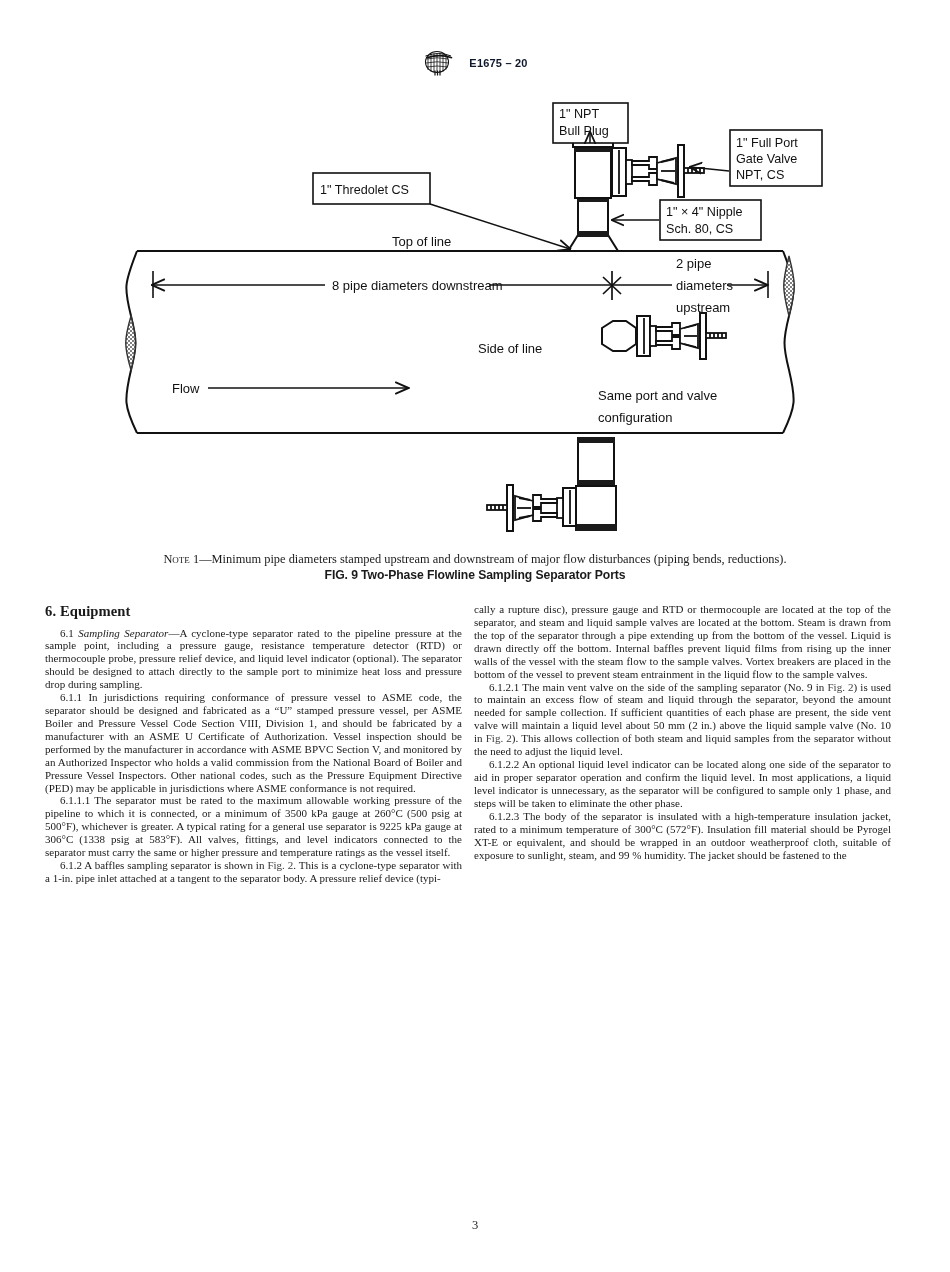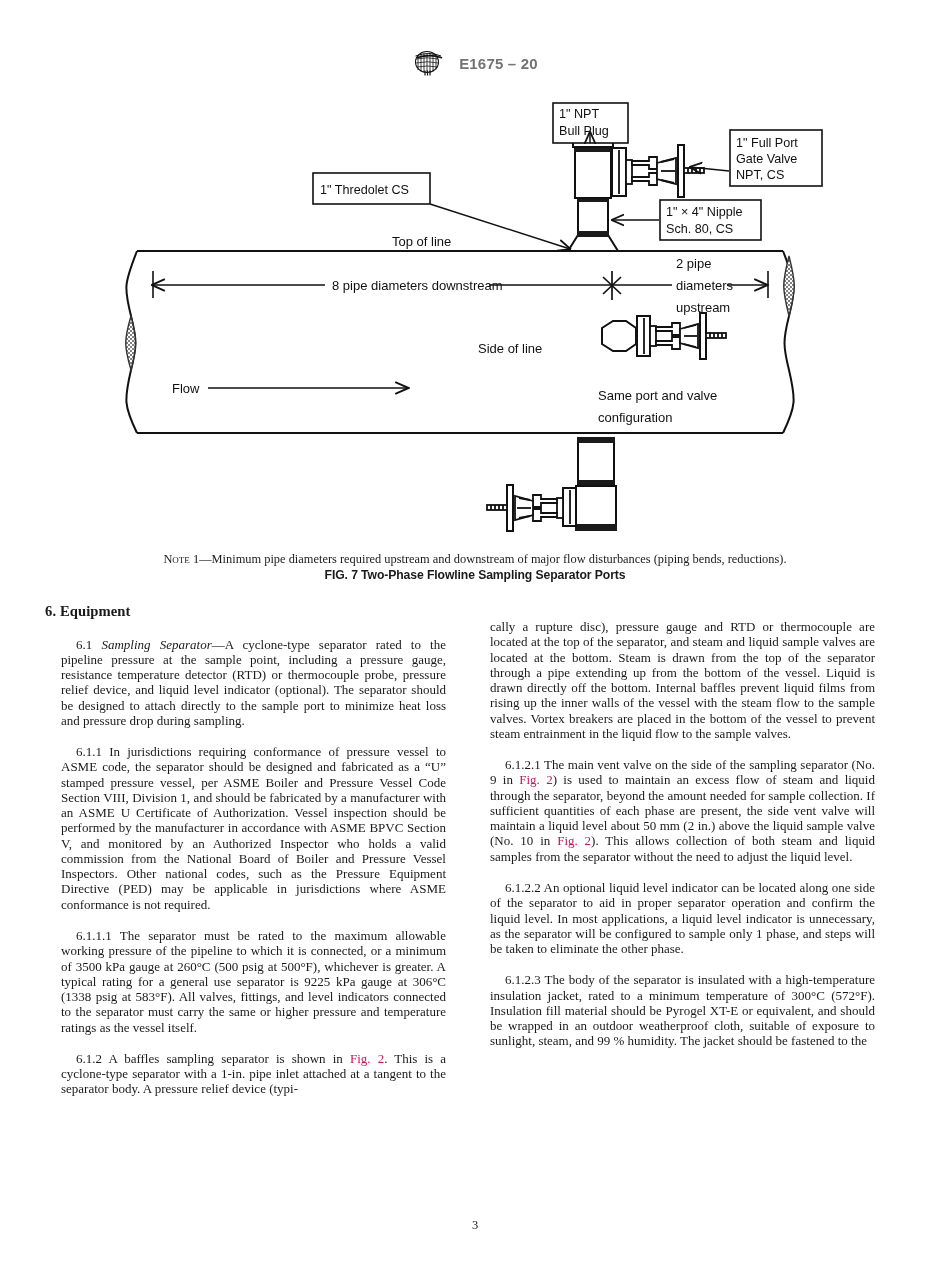--- a/index.html
+++ b/index.html
@@ -32,24 +32,24 @@
     justify-content: center;
     gap: 13px;
   }
   .astm-logo {
     width: 34px;
     height: 26px;
     display: block;
   }
   .header-title {
     font-family: "Liberation Sans", sans-serif;
-    font-size: 15px;
+    font-size: 11px;
     font-weight: bold;
     letter-spacing: 0.2px;
-    color: #737373;
+    color: #0f172a;
   }
 
   
   .figure-wrap {
     position: absolute;
     top: 88px;
     left: 0;
     width: 950px;
     height: 465px;
   }
@@ -93,33 +93,33 @@
     width: 417px;
   }
   h2.section-head {
     font-size: 14.6px;
     font-weight: bold;
     margin: 0 0 6px 0;
     line-height: 1.2;
     letter-spacing: 0.1px;
   }
   p.para {
-    margin: 16px;
-    font-size: 13px;
+    margin: 0;
+    font-size: 11px;
     line-height: 1.175;
     text-align: justify;
     text-indent: 15px;
     hyphens: none;
     -webkit-hyphens: none;
   }
   p.para.cont {
     text-indent: 0;
   }
   .it { font-style: italic; }
-  .lnk { color: #be185d; }
+  .lnk { color: #404040; }
 
   .page-number {
     position: absolute;
     top: 1218px;
     left: 0;
     width: 950px;
     text-align: center;
     font-size: 12.5px;
   }
 
@@ -323,23 +323,23 @@
       <g>
         <rect x="660" y="112" width="101" height="40" fill="#fff" stroke="#111" stroke-width="1.6"></rect>
         <text class="dlabel" x="666" y="128">1" × 4" Nipple</text>
         <text class="dlabel" x="666" y="145">Sch. 80, CS</text>
         <line x1="659" y1="132" x2="612" y2="132" stroke="#111" stroke-width="1.5" marker-end="url(#arrowEnd)"></line>
       </g>
     </svg>
   </div>
 
   <div class="note-line">
-    <span class="note-label">Note 1</span><span>—Minimum pipe diameters required upstream and downstream of major flow disturbances (piping bends, reductions).</span>
+    <span class="note-label">Note 1</span><span>—Minimum pipe diameters stamped upstream and downstream of major flow disturbances (piping bends, reductions).</span>
   </div>
-  <div class="fig-caption">FIG. 7 Two-Phase Flowline Sampling Separator Ports</div>
+  <div class="fig-caption">FIG. 9 Two-Phase Flowline Sampling Separator Ports</div>
 
   <div class="columns">
 
     <div class="col">
       <h2 class="section-head">6.  Equipment</h2>
 
       <p class="para"><span>6.1 </span><span class="it">Sampling Separator</span><span>—A cyclone-type separator rated to the pipeline pressure at the sample point, including a pressure gauge, resistance temperature detector (RTD) or thermocouple probe, pressure relief device, and liquid level indicator (optional). The separator should be designed to attach directly to the sample port to minimize heat loss and pressure drop during sampling.</span></p>
 
       <p class="para"><span>6.1.1 </span><span>In jurisdictions requiring conformance of pressure vessel to ASME code, the separator should be designed and fabricated as a “U” stamped pressure vessel, per ASME Boiler and Pressure Vessel Code Section VIII, Division 1, and should be fabricated by a manufacturer with an ASME U Certificate of Authorization. Vessel inspection should be performed by the manufacturer in accordance with ASME BPVC Section V, and monitored by an Authorized Inspector who holds a valid commission from the National Board of Boiler and Pressure Vessel Inspectors. Other national codes, such as the Pressure Equipment Directive (PED) may be applicable in jurisdictions where ASME conformance is not required.</span></p>
 

